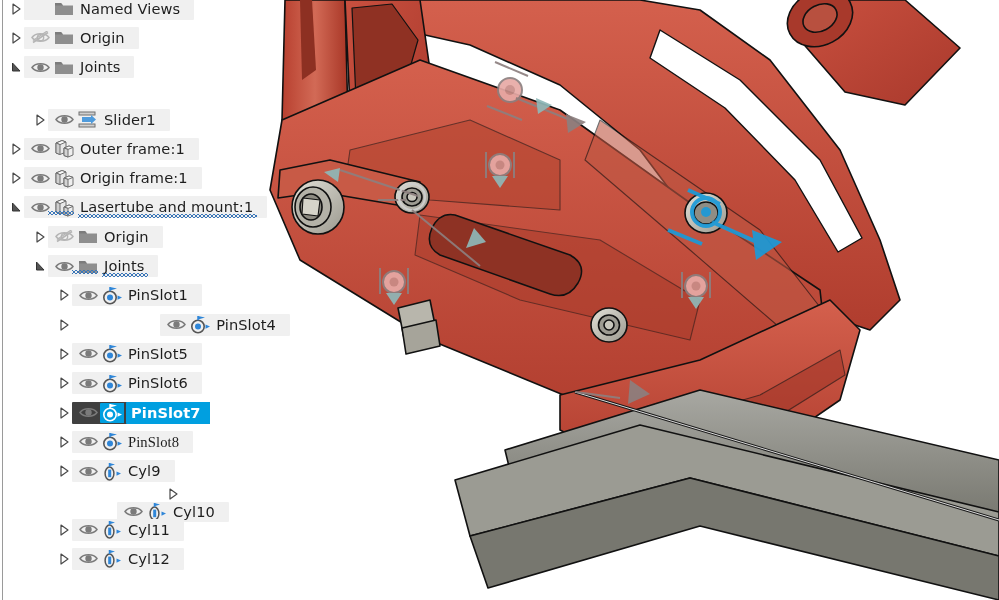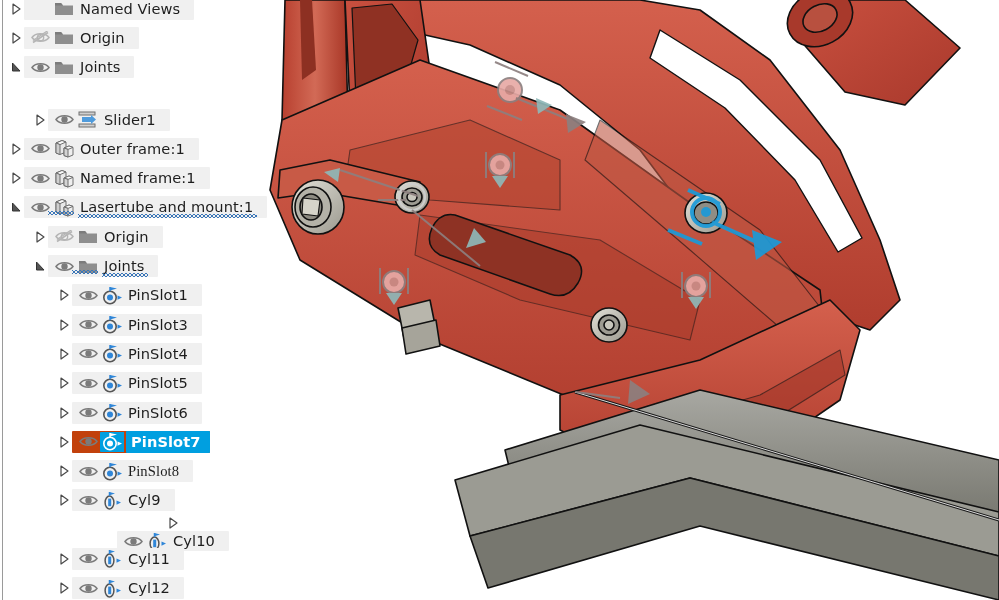--- a/index.html
+++ b/index.html
@@ -39,21 +39,21 @@
   }
   .eye{width:24px;height:18px;flex:0 0 24px;display:flex;align-items:center;justify-content:center;cursor:pointer;}
   .nodeicon{width:24px;height:20px;flex:0 0 24px;display:flex;align-items:center;justify-content:center;margin-right:2px;}
   .label{
     font-size:14.6px;color:#1d1d1d;letter-spacing:0.1px;padding:0 4px 0 2px;
     line-height:20px;
   }
   .hl .label{background:#009fe0;color:#ffffff;font-weight:bold;border-radius:1px;padding:1px 9px 1px 5px;}
   .hl .nodeicon{background:#009fe0;border-radius:1px 0 0 1px;}
   .hl{background:transparent;}
-  .rowbody.hl{background:#c2410c;padding-right:0;}
+  .rowbody.hl{background:#404040;padding-right:0;}
   .squig{position:relative;}
   .squig .label::after{
     content:"";position:absolute;left:0;right:0;bottom:-1px;height:4px;
     background-image:
       linear-gradient(45deg,transparent 45%,#3a76b8 45%,#3a76b8 55%,transparent 55%),
       linear-gradient(-45deg,transparent 45%,#3a76b8 45%,#3a76b8 55%,transparent 55%);
     background-size:4px 4px;background-repeat:repeat-x;
   }
   .squig .label{position:relative;}
   .squig .nodeicon::after{
@@ -370,21 +370,21 @@
             <span class="nodeicon">
               <svg width="21" height="19" viewBox="0 0 21 19">
                 <path d="M2 4 L8 1.5 L12 3 L12 13 L6 15.5 L2 14 Z" fill="#e8e8e8" stroke="#6f6f6f" stroke-width="1"></path>
                 <path d="M2 4 L8 1.5 L12 3 L6 5.6 Z" fill="#fbfbfb" stroke="#6f6f6f" stroke-width="1"></path>
                 <path d="M6 5.6 L6 15.5 L2 14 L2 4 Z" fill="#cfcfcf" stroke="#6f6f6f" stroke-width="1"></path>
                 <path d="M10 9 L15 7 L19 8.4 L19 16 L14 18 L10 16.5 Z" fill="#efefef" stroke="#6f6f6f" stroke-width="1"></path>
                 <path d="M10 9 L15 7 L19 8.4 L14 10.4 Z" fill="#fdfdfd" stroke="#6f6f6f" stroke-width="1"></path>
                 <path d="M14 10.4 L14 18 L10 16.5 L10 9 Z" fill="#d4d4d4" stroke="#6f6f6f" stroke-width="1"></path>
               </svg>
             </span>
-            <span class="label">Named frame:1</span>
+            <span class="label">Origin frame:1</span>
           </span>
         </div>
         <div class="row" style="padding-left: 8px;">
           <span class="twisty">
             <svg width="11" height="12" viewBox="0 0 11 12">
               <path d="M1.5 2 L9 10 L1.5 10 Z" fill="#555" stroke="#333" stroke-width="1" stroke-linejoin="round"></path>
             </svg>
           </span>
           <span class="rowbody squig">
             <span class="eye">
@@ -470,21 +470,21 @@
                 <circle cx="9" cy="11.5" r="6.2" fill="none" stroke="#555555" stroke-width="1.6"></circle>
                 <circle cx="9" cy="11.5" r="3" fill="#2f86d8"></circle>
                 <line x1="9" y1="5.3" x2="9" y2="1" stroke="#2f86d8" stroke-width="1.5"></line>
                 <path d="M9 1 L16 2.6 L9 4.6 Z" fill="#2f86d8"></path>
                 <path d="M16.5 9.5 L21 11.6 L16.5 13.7 Z" fill="#2f86d8"></path>
               </svg>
             </span>
             <span class="label">PinSlot1</span>
           </span>
         </div>
-        <div class="row" style="padding-left: 56px;">
+        <div class="row" style="padding-left: 56px; justify-content: space-between;">
           <span class="twisty">
             <svg width="11" height="12" viewBox="0 0 11 12">
               <path d="M2 1 L9 6 L2 11 Z" fill="#ffffff" stroke="#4a4a4a" stroke-width="1.2" stroke-linejoin="round"></path>
             </svg>
           </span>
           <span class="rowbody">
             <span class="eye">
               <svg width="19" height="13" viewBox="0 0 19 13">
                 <path d="M1 6.5 C4.5 1.5 14.5 1.5 18 6.5 C14.5 11.5 4.5 11.5 1 6.5 Z" fill="none" stroke="#7b7b7b" stroke-width="1.5"></path>
                 <circle cx="9.5" cy="6.5" r="3.2" fill="#7b7b7b"></circle>
@@ -492,21 +492,21 @@
             </span>
             <span class="nodeicon">
               <svg width="22" height="19" viewBox="0 0 22 19">
                 <circle cx="9" cy="11.5" r="6.2" fill="none" stroke="#555555" stroke-width="1.6"></circle>
                 <circle cx="9" cy="11.5" r="3" fill="#2f86d8"></circle>
                 <line x1="9" y1="5.3" x2="9" y2="1" stroke="#2f86d8" stroke-width="1.5"></line>
                 <path d="M9 1 L16 2.6 L9 4.6 Z" fill="#2f86d8"></path>
                 <path d="M16.5 9.5 L21 11.6 L16.5 13.7 Z" fill="#2f86d8"></path>
               </svg>
             </span>
-            <span class="label">PinSlot3</span>
+            <span class="label">PinSlot4</span>
           </span>
         </div>
         <div class="row" style="padding-left: 56px;">
           <span class="twisty">
             <svg width="11" height="12" viewBox="0 0 11 12">
               <path d="M2 1 L9 6 L2 11 Z" fill="#ffffff" stroke="#4a4a4a" stroke-width="1.2" stroke-linejoin="round"></path>
             </svg>
           </span>
           <span class="rowbody">
             <span class="eye">
@@ -517,21 +517,21 @@
             </span>
             <span class="nodeicon">
               <svg width="22" height="19" viewBox="0 0 22 19">
                 <circle cx="9" cy="11.5" r="6.2" fill="none" stroke="#555555" stroke-width="1.6"></circle>
                 <circle cx="9" cy="11.5" r="3" fill="#2f86d8"></circle>
                 <line x1="9" y1="5.3" x2="9" y2="1" stroke="#2f86d8" stroke-width="1.5"></line>
                 <path d="M9 1 L16 2.6 L9 4.6 Z" fill="#2f86d8"></path>
                 <path d="M16.5 9.5 L21 11.6 L16.5 13.7 Z" fill="#2f86d8"></path>
               </svg>
             </span>
-            <span class="label">PinSlot4</span>
+            <span class="label">PinSlot5</span>
           </span>
         </div>
         <div class="row" style="padding-left: 56px;">
           <span class="twisty">
             <svg width="11" height="12" viewBox="0 0 11 12">
               <path d="M2 1 L9 6 L2 11 Z" fill="#ffffff" stroke="#4a4a4a" stroke-width="1.2" stroke-linejoin="round"></path>
             </svg>
           </span>
           <span class="rowbody">
             <span class="eye">
@@ -542,24 +542,49 @@
             </span>
             <span class="nodeicon">
               <svg width="22" height="19" viewBox="0 0 22 19">
                 <circle cx="9" cy="11.5" r="6.2" fill="none" stroke="#555555" stroke-width="1.6"></circle>
                 <circle cx="9" cy="11.5" r="3" fill="#2f86d8"></circle>
                 <line x1="9" y1="5.3" x2="9" y2="1" stroke="#2f86d8" stroke-width="1.5"></line>
                 <path d="M9 1 L16 2.6 L9 4.6 Z" fill="#2f86d8"></path>
                 <path d="M16.5 9.5 L21 11.6 L16.5 13.7 Z" fill="#2f86d8"></path>
               </svg>
             </span>
-            <span class="label">PinSlot5</span>
+            <span class="label">PinSlot6</span>
           </span>
         </div>
         <div class="row" style="padding-left: 56px;">
+          <span class="twisty">
+            <svg width="11" height="12" viewBox="0 0 11 12">
+              <path d="M2 1 L9 6 L2 11 Z" fill="#ffffff" stroke="#4a4a4a" stroke-width="1.2" stroke-linejoin="round"></path>
+            </svg>
+          </span>
+          <span class="rowbody hl">
+            <span class="eye">
+              <svg width="19" height="13" viewBox="0 0 19 13">
+                <path d="M1 6.5 C4.5 1.5 14.5 1.5 18 6.5 C14.5 11.5 4.5 11.5 1 6.5 Z" fill="none" stroke="#7b7b7b" stroke-width="1.5"></path>
+                <circle cx="9.5" cy="6.5" r="3.2" fill="#7b7b7b"></circle>
+              </svg>
+            </span>
+            <span class="nodeicon">
+              <svg width="22" height="19" viewBox="0 0 22 19">
+                <circle cx="9" cy="11.5" r="6.2" fill="none" stroke="#ffffff" stroke-width="1.6"></circle>
+                <circle cx="9" cy="11.5" r="3" fill="#ffffff"></circle>
+                <line x1="9" y1="5.3" x2="9" y2="1" stroke="#ffffff" stroke-width="1.5"></line>
+                <path d="M9 1 L16 2.6 L9 4.6 Z" fill="#ffffff"></path>
+                <path d="M16.5 9.5 L21 11.6 L16.5 13.7 Z" fill="#ffffff"></path>
+              </svg>
+            </span>
+            <span class="label">PinSlot7</span>
+          </span>
+        </div>
+        <div class="row" style="padding-left: 56px; font-family: Liberation Serif, serif;">
           <span class="twisty">
             <svg width="11" height="12" viewBox="0 0 11 12">
               <path d="M2 1 L9 6 L2 11 Z" fill="#ffffff" stroke="#4a4a4a" stroke-width="1.2" stroke-linejoin="round"></path>
             </svg>
           </span>
           <span class="rowbody">
             <span class="eye">
               <svg width="19" height="13" viewBox="0 0 19 13">
                 <path d="M1 6.5 C4.5 1.5 14.5 1.5 18 6.5 C14.5 11.5 4.5 11.5 1 6.5 Z" fill="none" stroke="#7b7b7b" stroke-width="1.5"></path>
                 <circle cx="9.5" cy="6.5" r="3.2" fill="#7b7b7b"></circle>
@@ -567,70 +592,20 @@
             </span>
             <span class="nodeicon">
               <svg width="22" height="19" viewBox="0 0 22 19">
                 <circle cx="9" cy="11.5" r="6.2" fill="none" stroke="#555555" stroke-width="1.6"></circle>
                 <circle cx="9" cy="11.5" r="3" fill="#2f86d8"></circle>
                 <line x1="9" y1="5.3" x2="9" y2="1" stroke="#2f86d8" stroke-width="1.5"></line>
                 <path d="M9 1 L16 2.6 L9 4.6 Z" fill="#2f86d8"></path>
                 <path d="M16.5 9.5 L21 11.6 L16.5 13.7 Z" fill="#2f86d8"></path>
               </svg>
             </span>
-            <span class="label">PinSlot6</span>
-          </span>
-        </div>
-        <div class="row" style="padding-left: 56px;">
-          <span class="twisty">
-            <svg width="11" height="12" viewBox="0 0 11 12">
-              <path d="M2 1 L9 6 L2 11 Z" fill="#ffffff" stroke="#4a4a4a" stroke-width="1.2" stroke-linejoin="round"></path>
-            </svg>
-          </span>
-          <span class="rowbody hl">
-            <span class="eye">
-              <svg width="19" height="13" viewBox="0 0 19 13">
-                <path d="M1 6.5 C4.5 1.5 14.5 1.5 18 6.5 C14.5 11.5 4.5 11.5 1 6.5 Z" fill="none" stroke="#7b7b7b" stroke-width="1.5"></path>
-                <circle cx="9.5" cy="6.5" r="3.2" fill="#7b7b7b"></circle>
-              </svg>
-            </span>
-            <span class="nodeicon">
-              <svg width="22" height="19" viewBox="0 0 22 19">
-                <circle cx="9" cy="11.5" r="6.2" fill="none" stroke="#ffffff" stroke-width="1.6"></circle>
-                <circle cx="9" cy="11.5" r="3" fill="#ffffff"></circle>
-                <line x1="9" y1="5.3" x2="9" y2="1" stroke="#ffffff" stroke-width="1.5"></line>
-                <path d="M9 1 L16 2.6 L9 4.6 Z" fill="#ffffff"></path>
-                <path d="M16.5 9.5 L21 11.6 L16.5 13.7 Z" fill="#ffffff"></path>
-              </svg>
-            </span>
-            <span class="label">PinSlot7</span>
-          </span>
-        </div>
-        <div class="row" style="padding-left: 56px; font-family: Liberation Serif, serif;">
-          <span class="twisty">
-            <svg width="11" height="12" viewBox="0 0 11 12">
-              <path d="M2 1 L9 6 L2 11 Z" fill="#ffffff" stroke="#4a4a4a" stroke-width="1.2" stroke-linejoin="round"></path>
-            </svg>
-          </span>
-          <span class="rowbody">
-            <span class="eye">
-              <svg width="19" height="13" viewBox="0 0 19 13">
-                <path d="M1 6.5 C4.5 1.5 14.5 1.5 18 6.5 C14.5 11.5 4.5 11.5 1 6.5 Z" fill="none" stroke="#7b7b7b" stroke-width="1.5"></path>
-                <circle cx="9.5" cy="6.5" r="3.2" fill="#7b7b7b"></circle>
-              </svg>
-            </span>
-            <span class="nodeicon">
-              <svg width="22" height="19" viewBox="0 0 22 19">
-                <circle cx="9" cy="11.5" r="6.2" fill="none" stroke="#555555" stroke-width="1.6"></circle>
-                <circle cx="9" cy="11.5" r="3" fill="#2f86d8"></circle>
-                <line x1="9" y1="5.3" x2="9" y2="1" stroke="#2f86d8" stroke-width="1.5"></line>
-                <path d="M9 1 L16 2.6 L9 4.6 Z" fill="#2f86d8"></path>
-                <path d="M16.5 9.5 L21 11.6 L16.5 13.7 Z" fill="#2f86d8"></path>
-              </svg>
-            </span>
             <span class="label">PinSlot8</span>
           </span>
         </div>
         <div class="row" style="padding-left: 56px; text-align: right;">
           <span class="twisty">
             <svg width="11" height="12" viewBox="0 0 11 12">
               <path d="M2 1 L9 6 L2 11 Z" fill="#ffffff" stroke="#4a4a4a" stroke-width="1.2" stroke-linejoin="round"></path>
             </svg>
           </span>
           <span class="rowbody">

